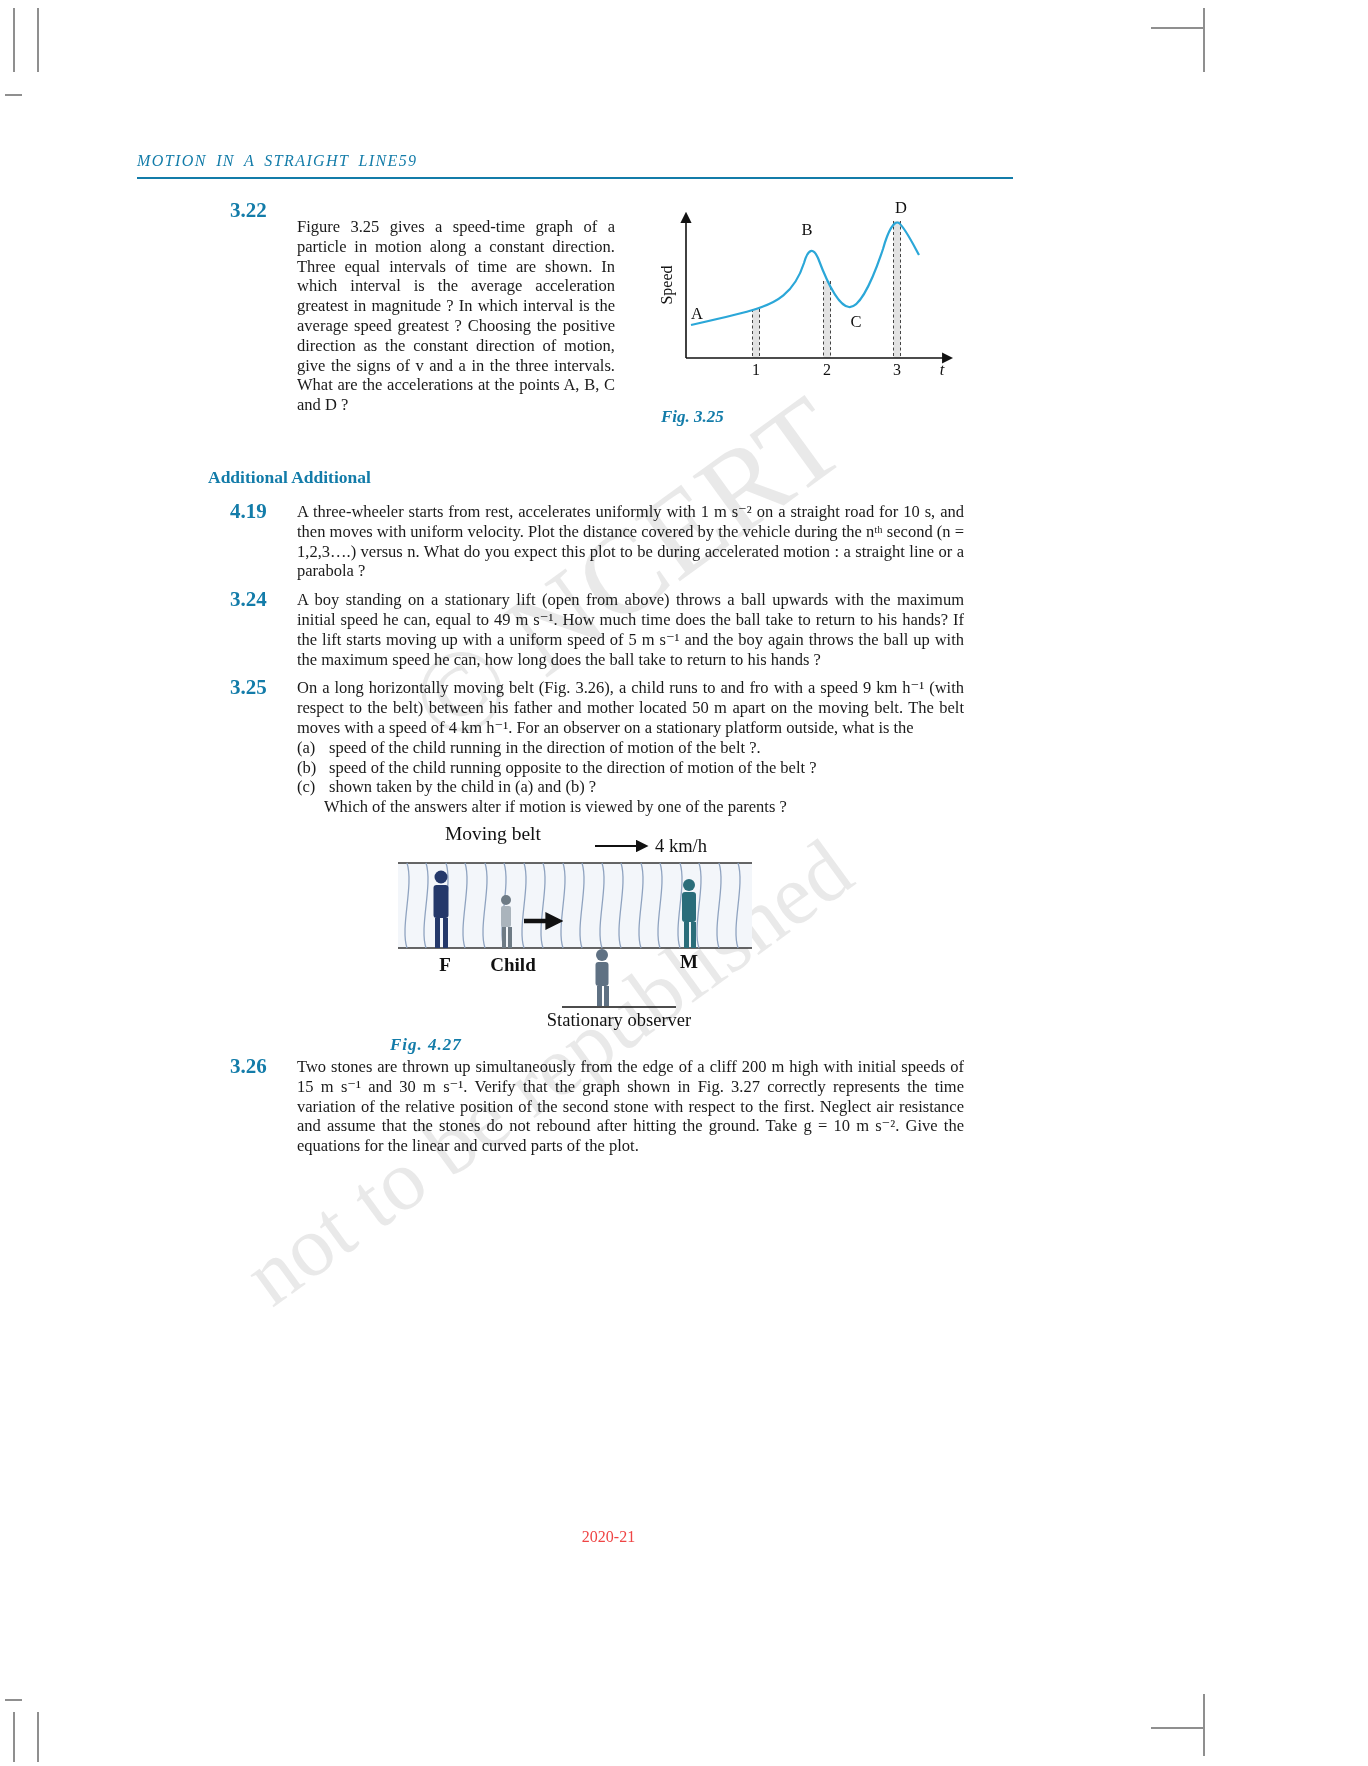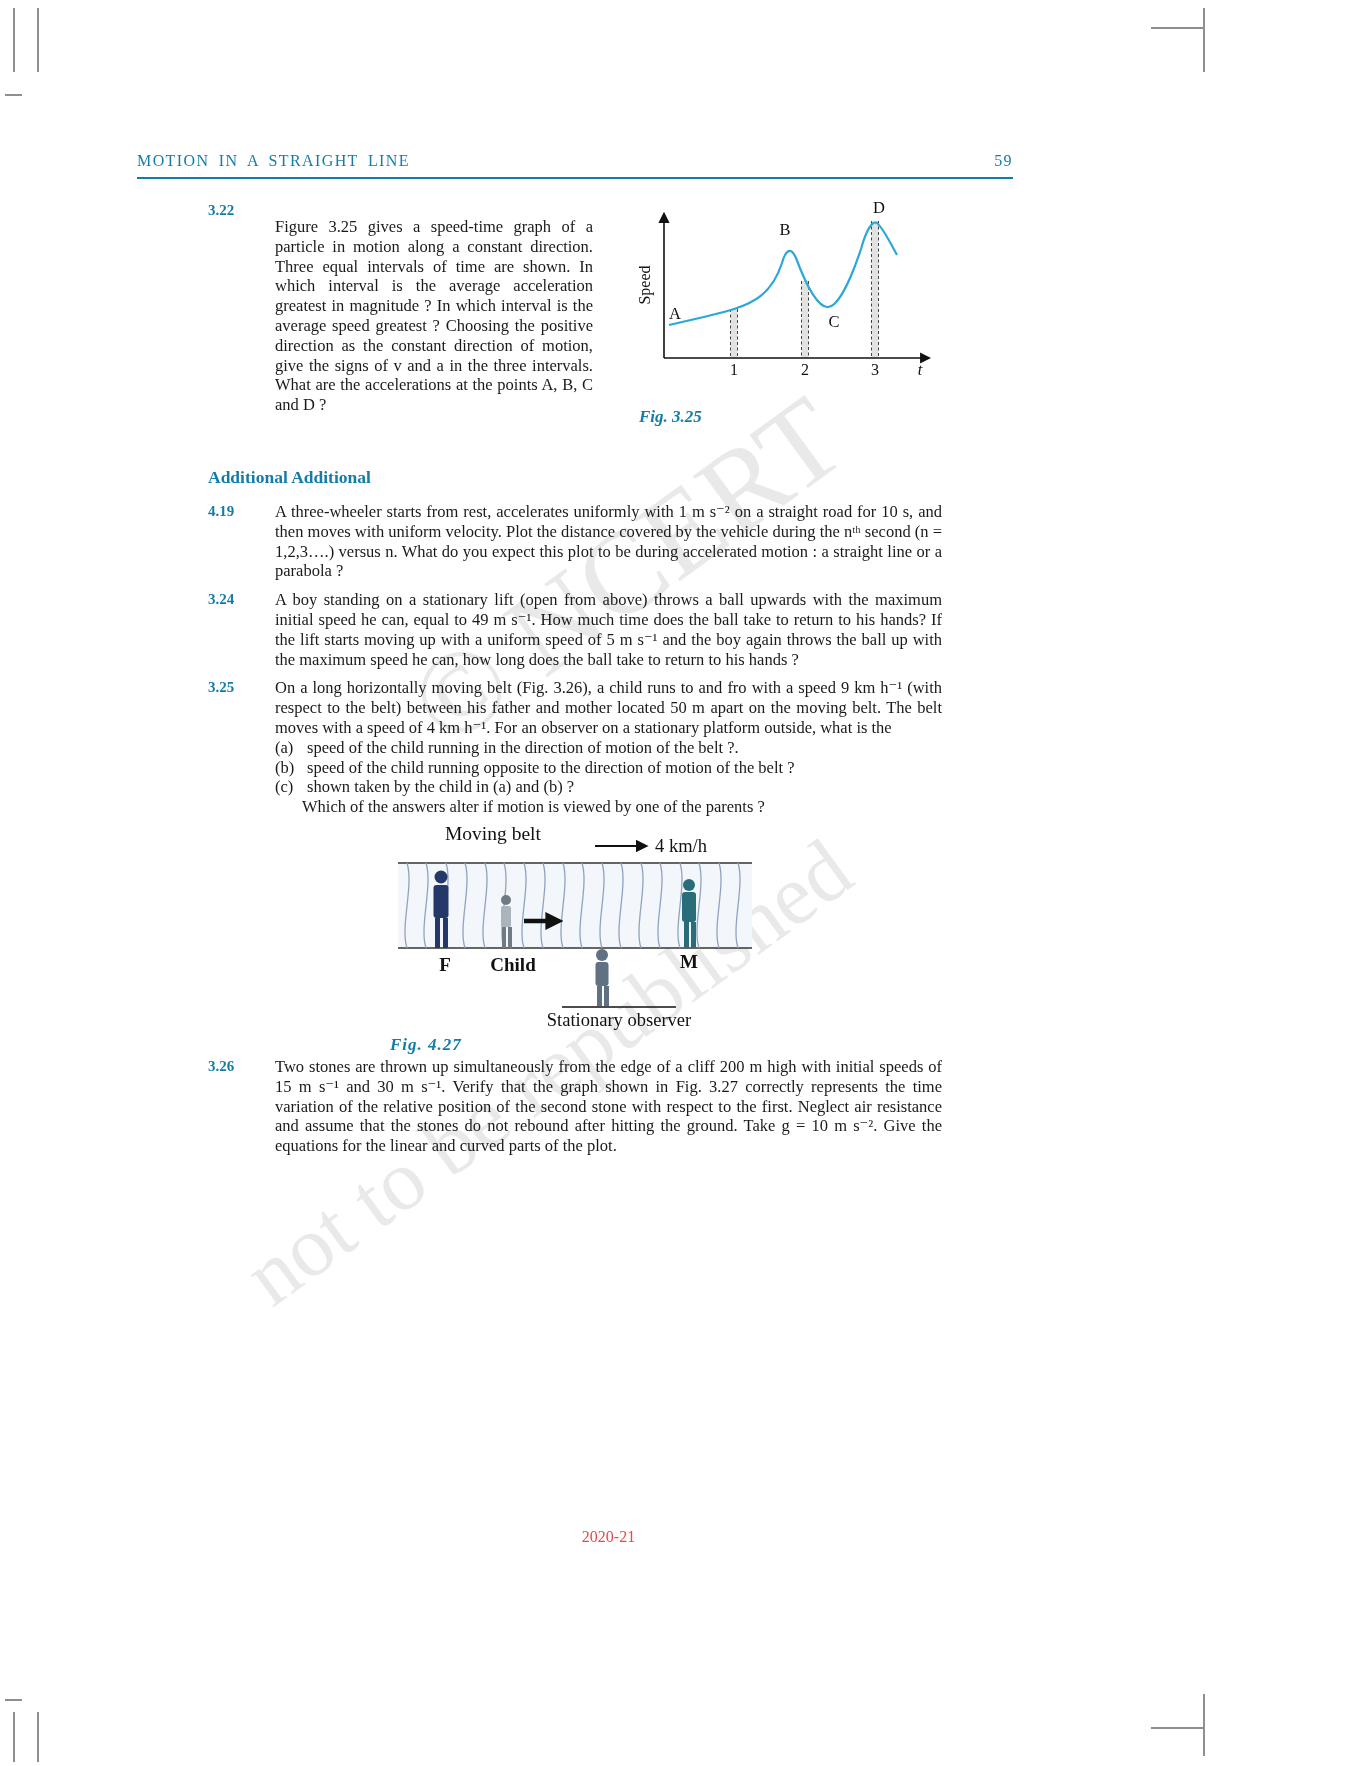--- a/index.html
+++ b/index.html
@@ -23,29 +23,29 @@
     color:rgba(70,70,70,0.12);
     font-family:"Liberation Serif","DejaVu Serif",serif;
     transform-origin:0 50%;
     pointer-events:none;
   }
   .wm1{left:425px;top:650px;font-size:118px;transform:rotate(-36deg);}
   .wm2{left:255px;top:1235px;font-size:86px;transform:rotate(-36deg);}
   
   .content{position:absolute;left:137px;top:152px;width:876px;z-index:1;}
   .header-row{
-    display:flex;justify-content:space-between;align-items:flex-end;
+    display:flex;align-items:flex-end;
     color:var(--accent);font-size:16px;letter-spacing:1.4px;word-spacing:4px;
-    padding-bottom:7px;border-bottom:2.5px solid var(--accent);
+    padding-bottom:7px;border-bottom:2.5px solid var(--accent);font-style:italic;
   }
   .problem{display:flex;align-items:flex-start;}
   .pnum{
-    flex:0 0 67px;margin-left:71px;
+    flex:0 0 67px;margin-left:93px;
     font-weight:bold;color:var(--accent);
-    font-size:15px;line-height:19.8px;
+    font-size:21px;line-height:19.8px;
   }
   .ptext{font-size:16.5px;line-height:19.8px;text-align:justify;color:var(--body);}
   .narrow{width:318px;margin-top:16px;}
   .wide{width:667px;}
   .p322{margin-top:22px;}
   .fig325-wrap{margin-left:46px;width:305px;}
   .fig-caption{
     color:var(--accent);font-weight:bold;font-style:italic;
     font-size:17px;text-align:left;margin-top:6px;
   }

